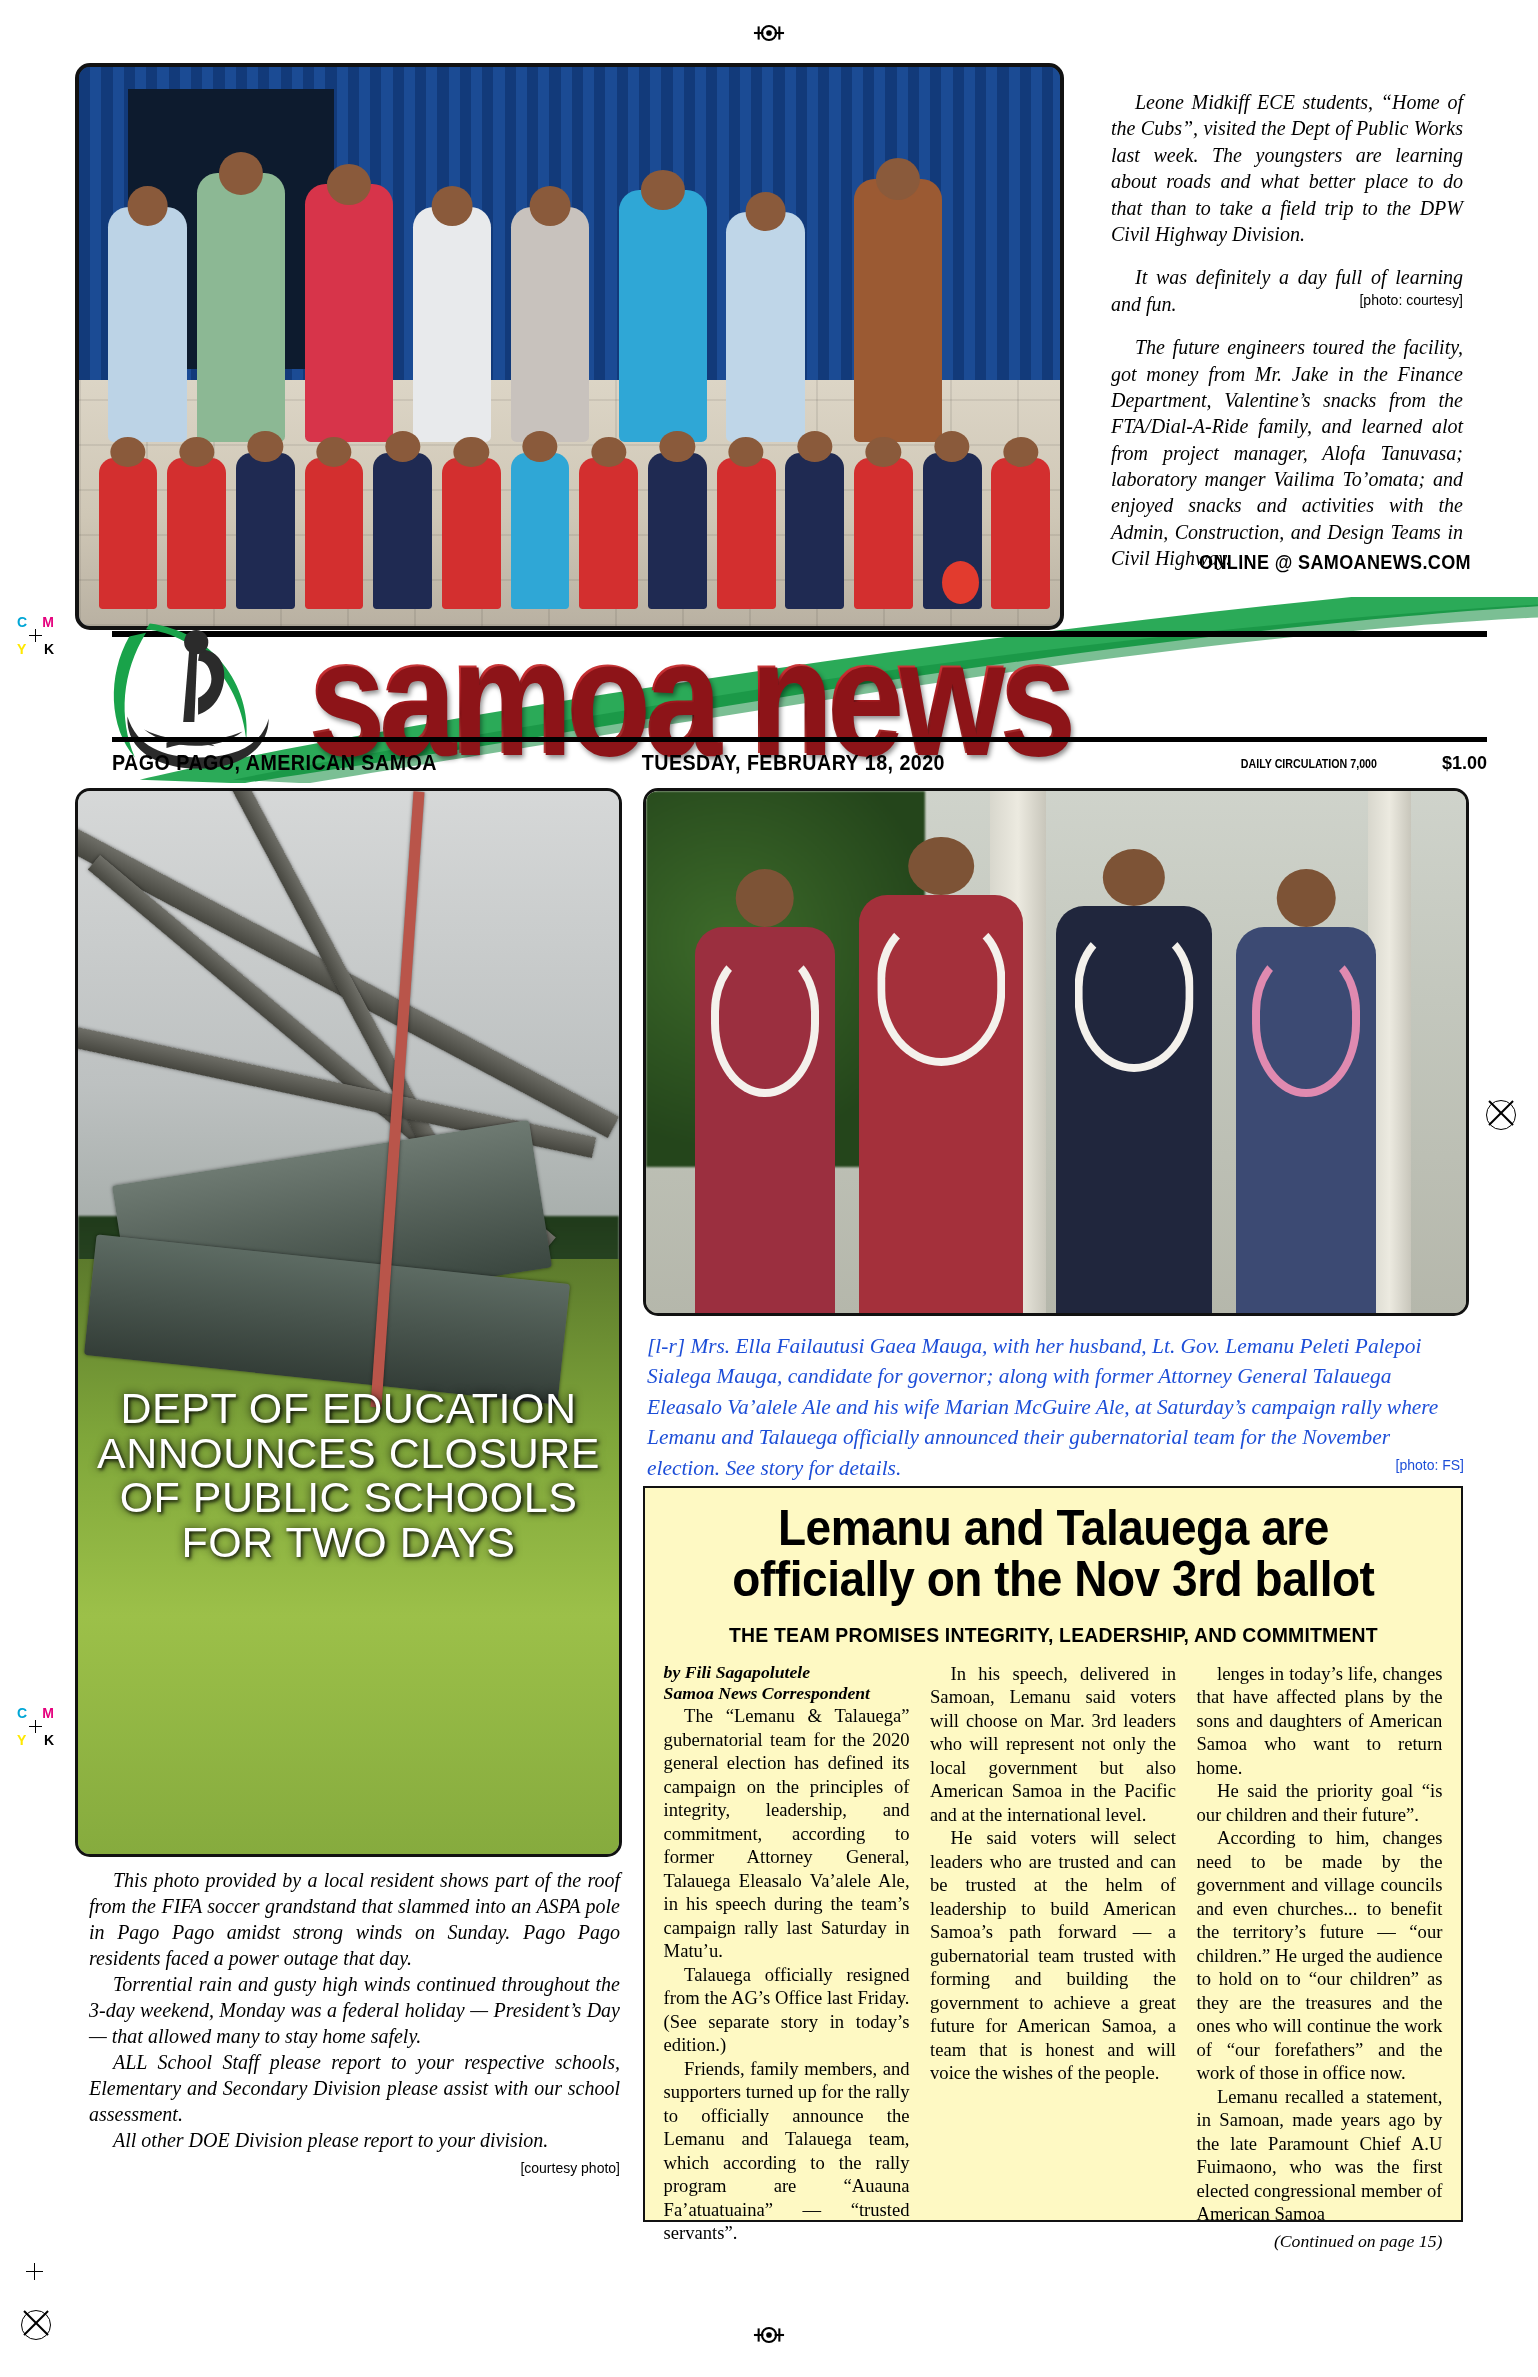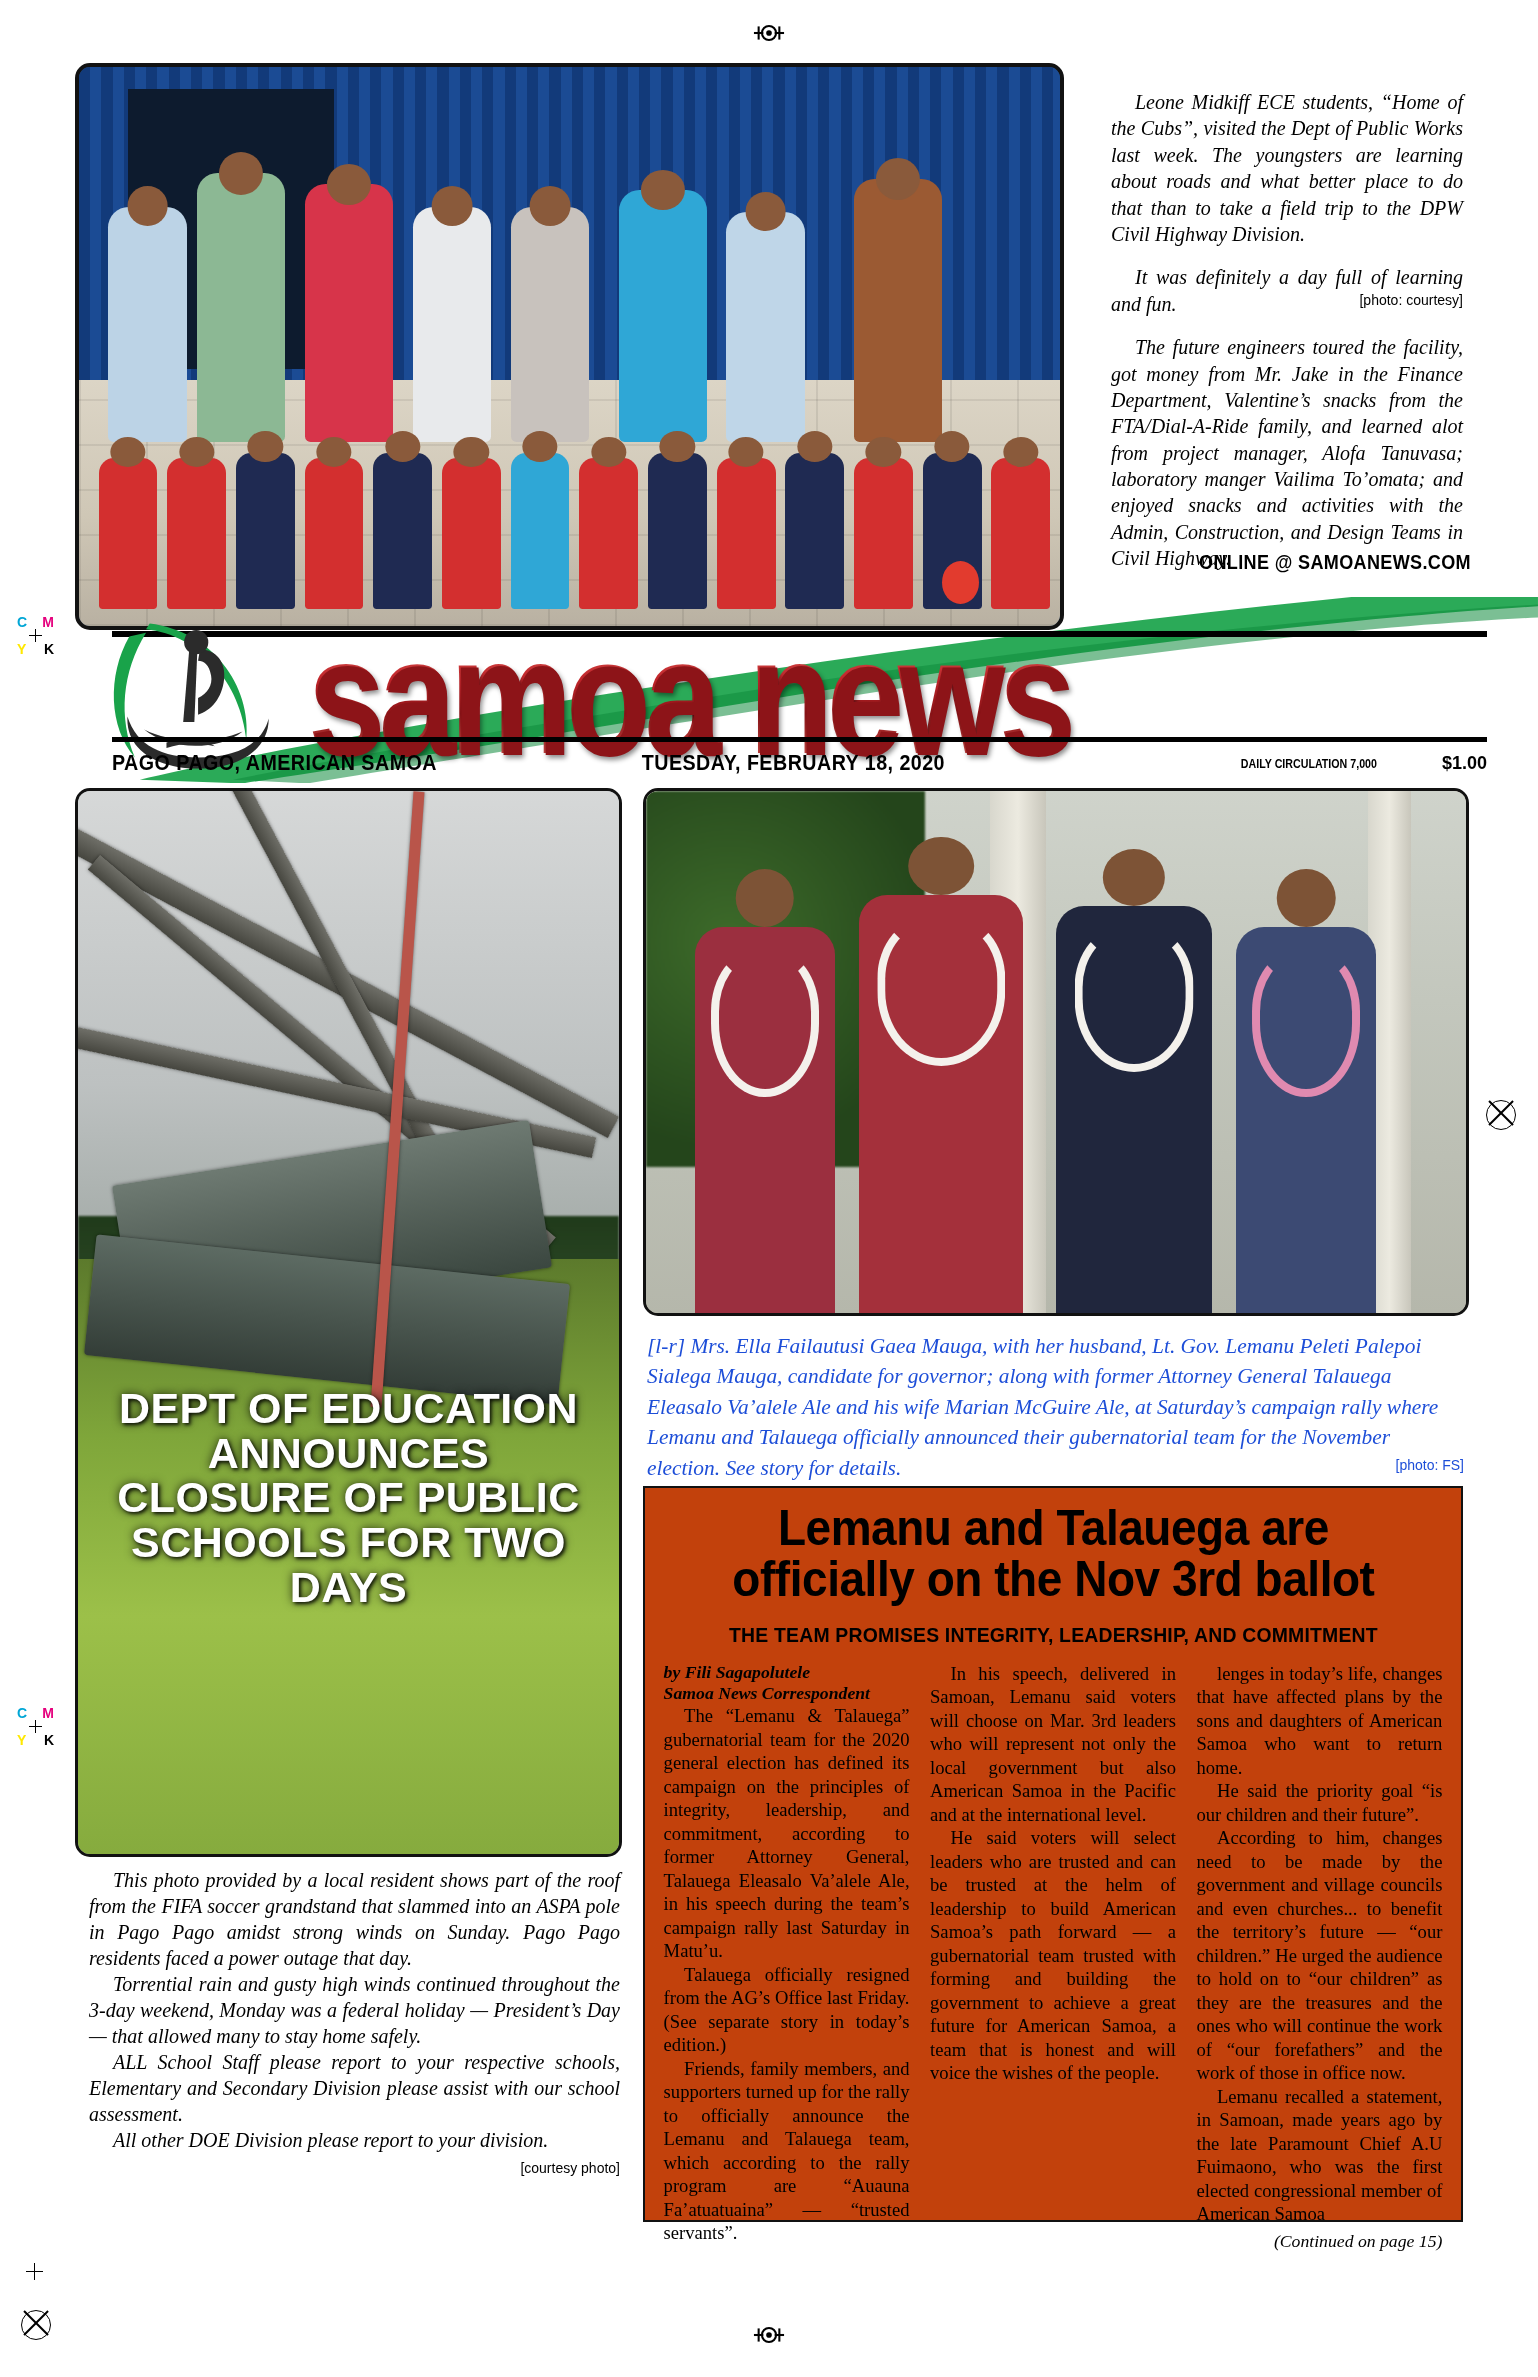--- a/index.html
+++ b/index.html
@@ -230,21 +230,21 @@
   }
   .debris {
     position:absolute;
     background: linear-gradient(180deg,#6f6f68,#46463f);
     box-shadow: 0 0 3.7px rgba(0,0,0,.5);
   }
   .storm-headline {
     position: absolute;
     left: 17px; right: 17px; top: 595px;
     font-family: "Liberation Sans", sans-serif;
-    font-weight: bold;
+    font-weight: normal;
     font-size: 43px;
     line-height: 1.04;
     color: #fff;
     text-align: center;
     text-shadow: 0 0 9.3px rgba(0,0,0,.75), 1.9px 1.9px 3.7px rgba(0,0,0,.8);
     letter-spacing: 0.5px;
   }
 
   .storm-caption {
     position: absolute;
@@ -311,21 +311,21 @@
     font-size: 14px;
     float: right;
     margin-top: 3.7px;
   }
 
   
   .story-box {
     position: absolute;
     left: 643px; top: 1486px;
     width: 820px; height: 736px;
-    background: #c2410c;
+    background: #fef9c3;
     border: 2.8px solid #111;
     box-sizing: border-box;
     padding: 15px 18.6px 13px 18.6px;
   }
   .story-headline {
     font-family: "Liberation Sans", sans-serif;
     font-weight: bold;
     font-size: 50px;
     line-height: 1.02;
     text-align: center;

